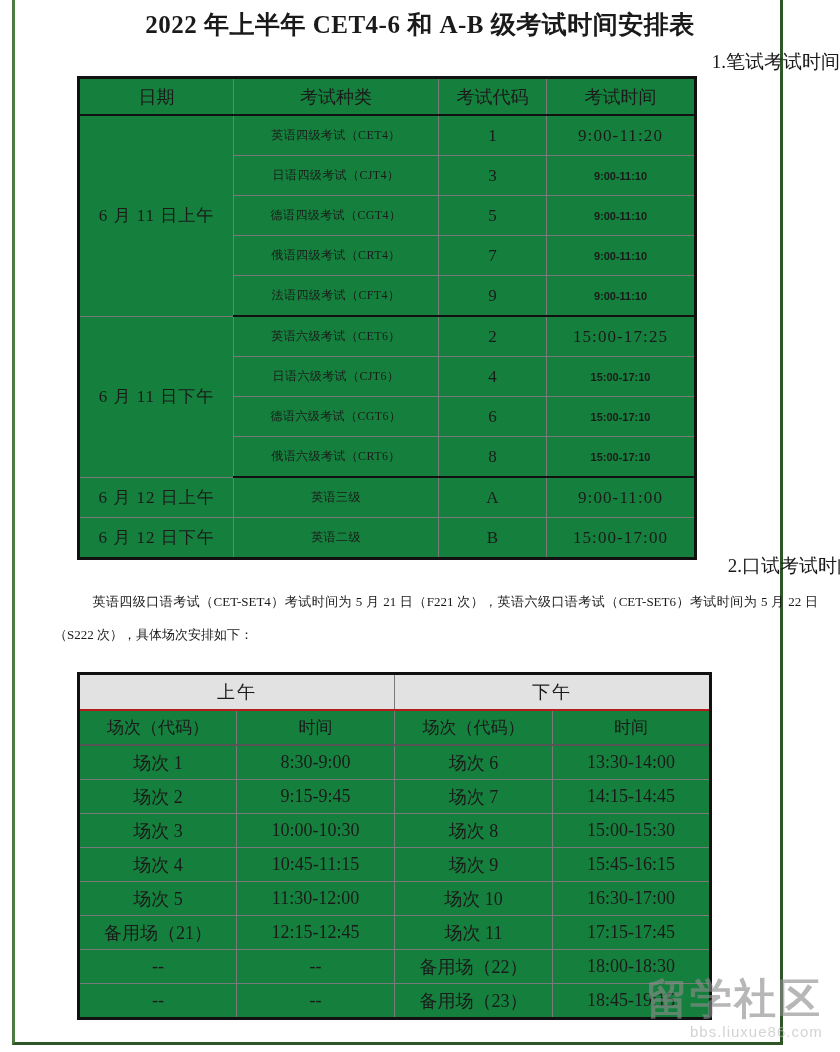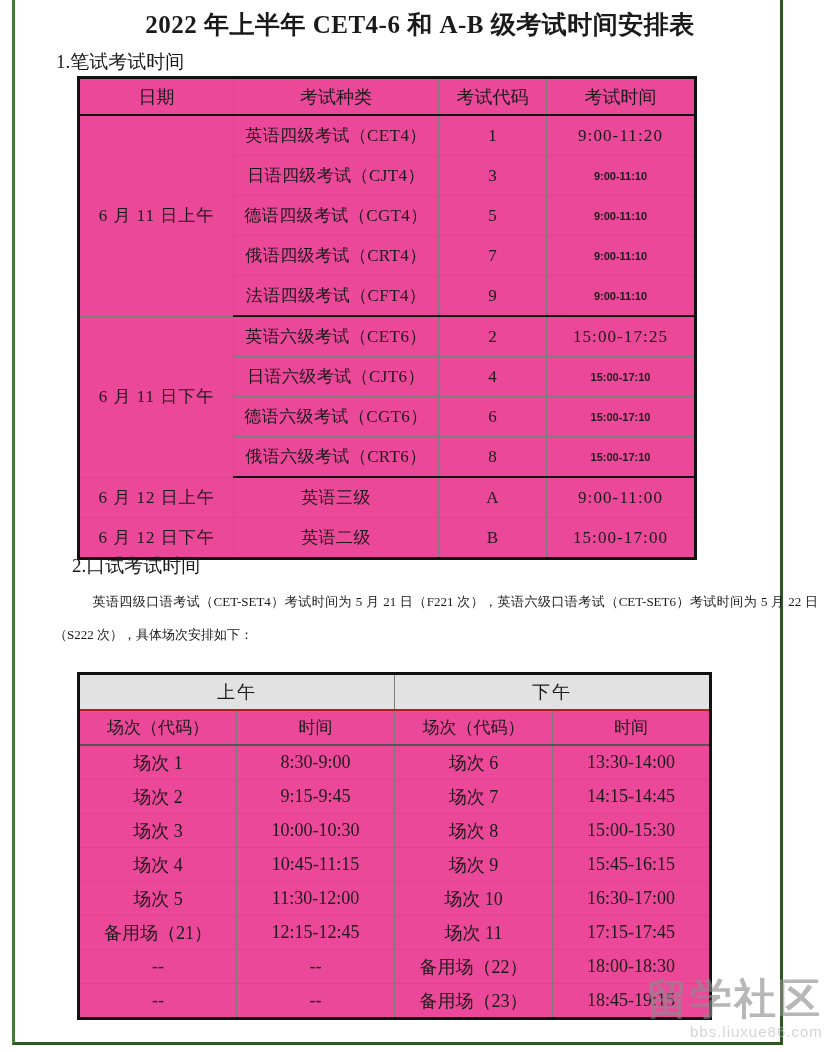--- a/index.html
+++ b/index.html
@@ -45,37 +45,38 @@
     letter-spacing: 0.5px;
     margin: 8px 0 0 0;
     padding: 0 88px;
     font-family: "Liberation Serif", "DejaVu Serif", serif;
   }
 
   .section-line {
     font-size: 19px;
     margin: 8px 0 6px 56px;
     font-family: "Liberation Serif", "DejaVu Serif", serif;
+    text-align: right;
   }
 
   .para {
     font-size: 13px;
     line-height: 33px;
     margin: 2px 38px 4px 38px;
     text-align: justify;
     text-justify: inter-character;
     font-family: "Liberation Serif", "DejaVu Serif", serif;
   }
   .para .indent { display: inline-block; width: 38px; }
 
   
   table.grid {
     border-collapse: collapse;
     table-layout: fixed;
-    background: #ec4899;
+    background: #15803d;
   }
   table.grid td, table.grid th {
     border: 1px solid #7a7a7a;
     text-align: center;
     vertical-align: middle;
     font-weight: normal;
     padding: 0;
   }
 
   #table-written {
@@ -92,21 +93,21 @@
   #table-written tr.head td {
     height: 35px;
     font-size: 18px;
     border-bottom: 2px solid #111;
   }
   #table-written td.date-cell {
     font-size: 17px;
     letter-spacing: 1px;
   }
   #table-written td.kind-cell {
-    font-size: 17px;
+    font-size: 12px;
     letter-spacing: 0.4px;
     margin-top: 6px;
   }
   #table-written td.code-cell { font-size: 17px; }
   #table-written td.time-serif {
     font-family: "Liberation Serif", "DejaVu Serif", serif;
     font-size: 17px;
     letter-spacing: 1.1px;
   }
   #table-written td.time-sans {

